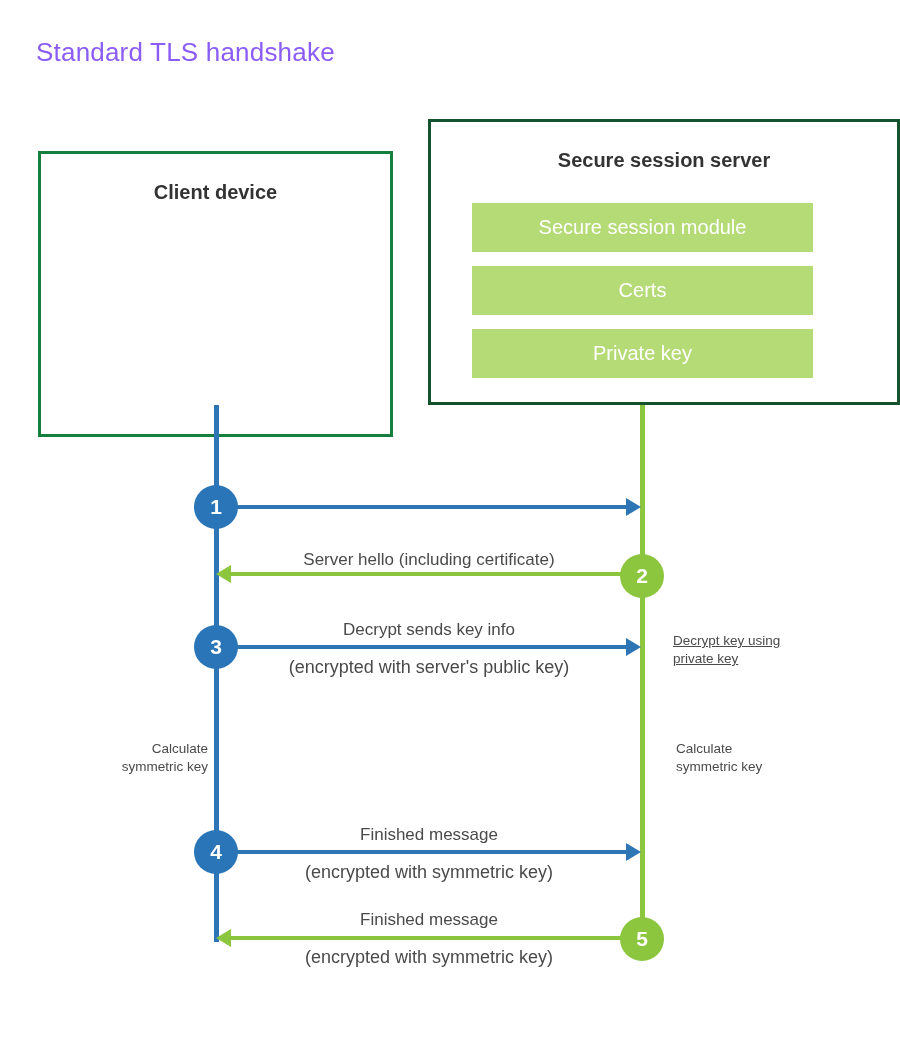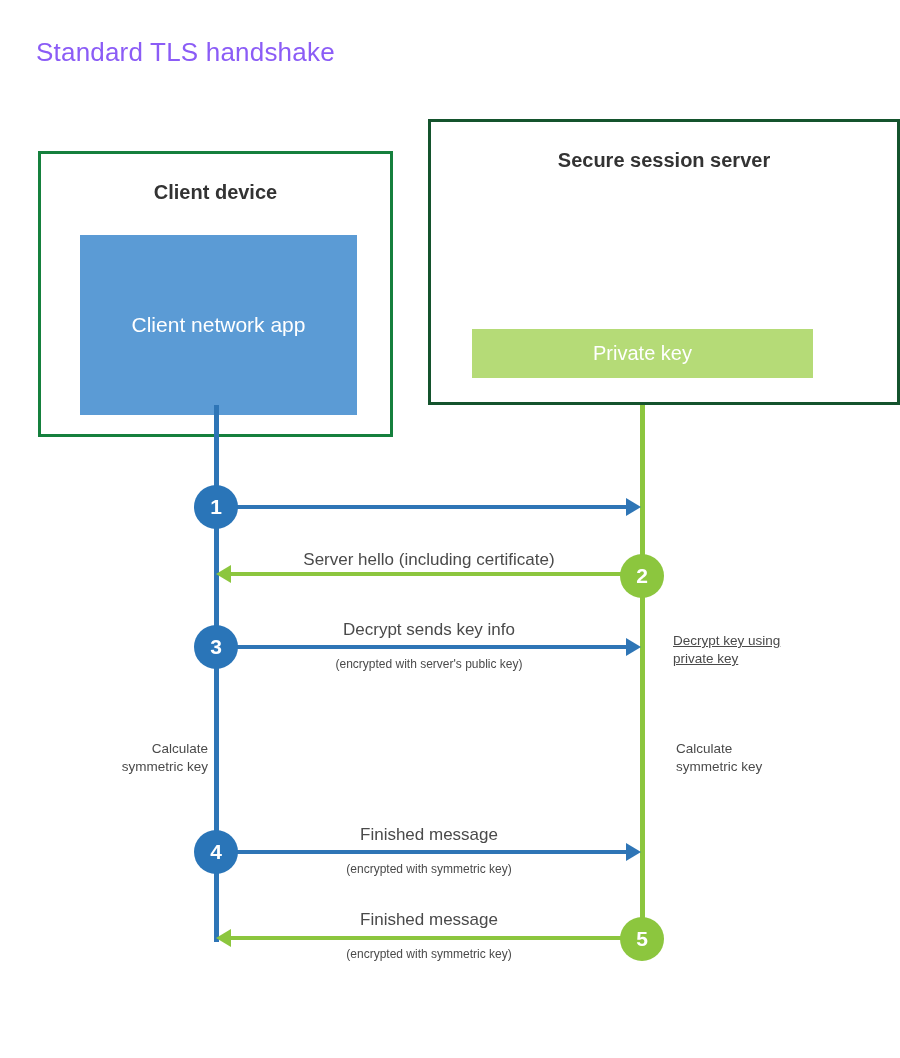--- a/index.html
+++ b/index.html
@@ -155,21 +155,21 @@
   .msg-label {
     position: absolute;
     text-align: center;
     font-size: 17px;
     color: #4a4a4a;
     white-space: nowrap;
   }
   .msg-sublabel {
     position: absolute;
     text-align: center;
-    font-size: 12px;
+    font-size: 18px;
     color: #4a4a4a;
     white-space: nowrap;
   }
   .side-note {
     position: absolute;
     font-size: 13.5px;
     line-height: 1.35;
     color: #4a4a4a;
     white-space: pre-line;
   }
@@ -178,25 +178,26 @@
 </style>
 </head>
 <body>
 
 <div id="canvas">
 
   <div id="page-title">Standard TLS handshake</div>
 
   <div class="party-box" id="client-box">
     <div class="party-title">Client device</div>
-    <div id="client-app">Client network app</div>
   </div>
 
   <div class="party-box" id="server-box">
     <div class="party-title">Secure session server</div>
+    <div class="server-bar" id="server-bar-0">Secure session module</div>
+    <div class="server-bar" id="server-bar-1">Certs</div>
     <div class="server-bar" id="server-bar-2">Private key</div>
   </div>
 
   <div class="lifeline" id="lifeline-client"></div>
   <div class="lifeline" id="lifeline-server"></div>
 
   <div class="msg-line blue" style="left:216px; top:505px; width:410px;"></div>
   <div class="arrow-head right-blue" style="left:626px; top:498px;"></div>
   <div class="step-circle blue" style="left:194px; top:485px;">1</div>
 

